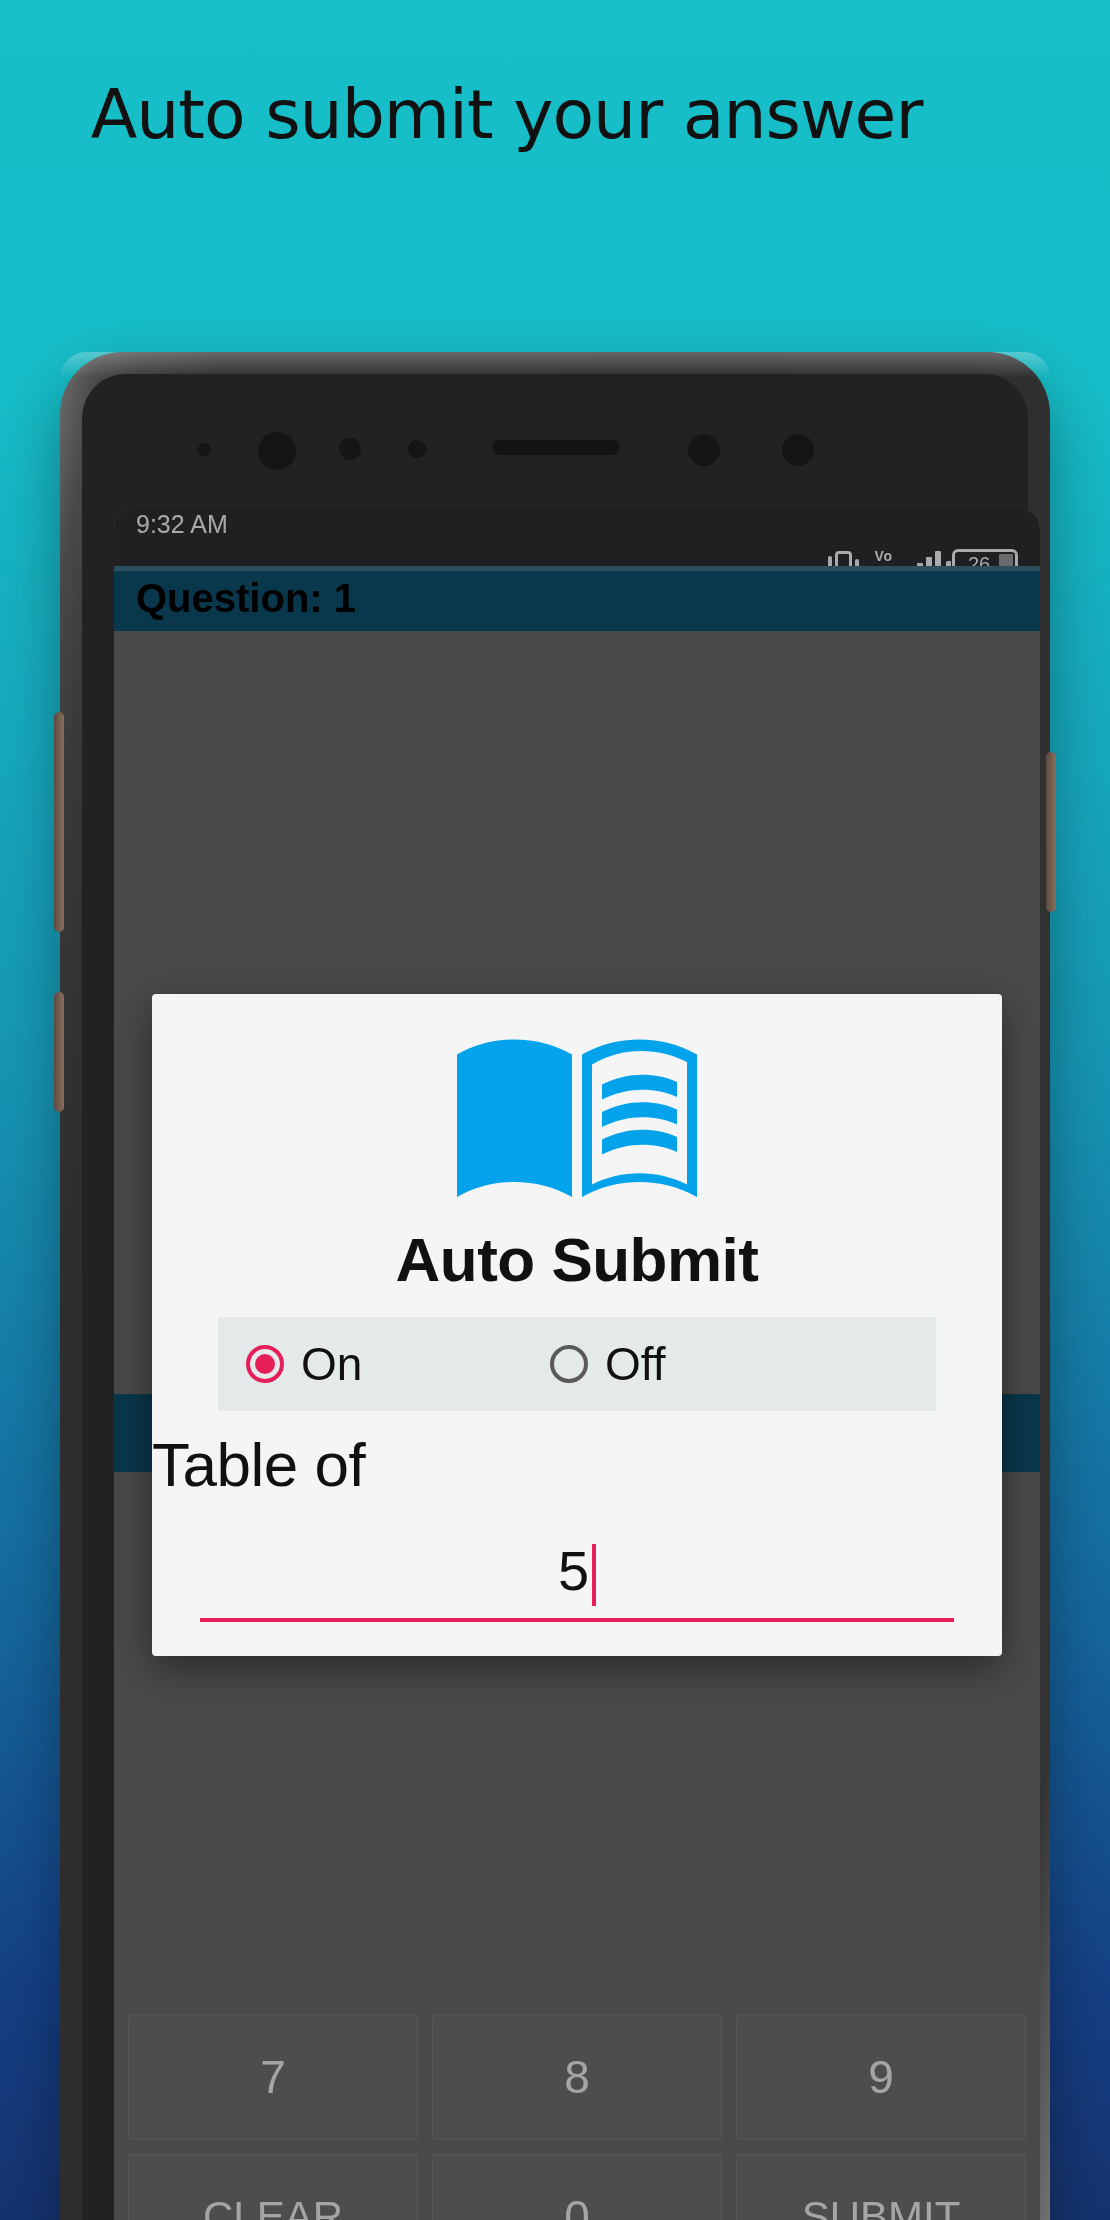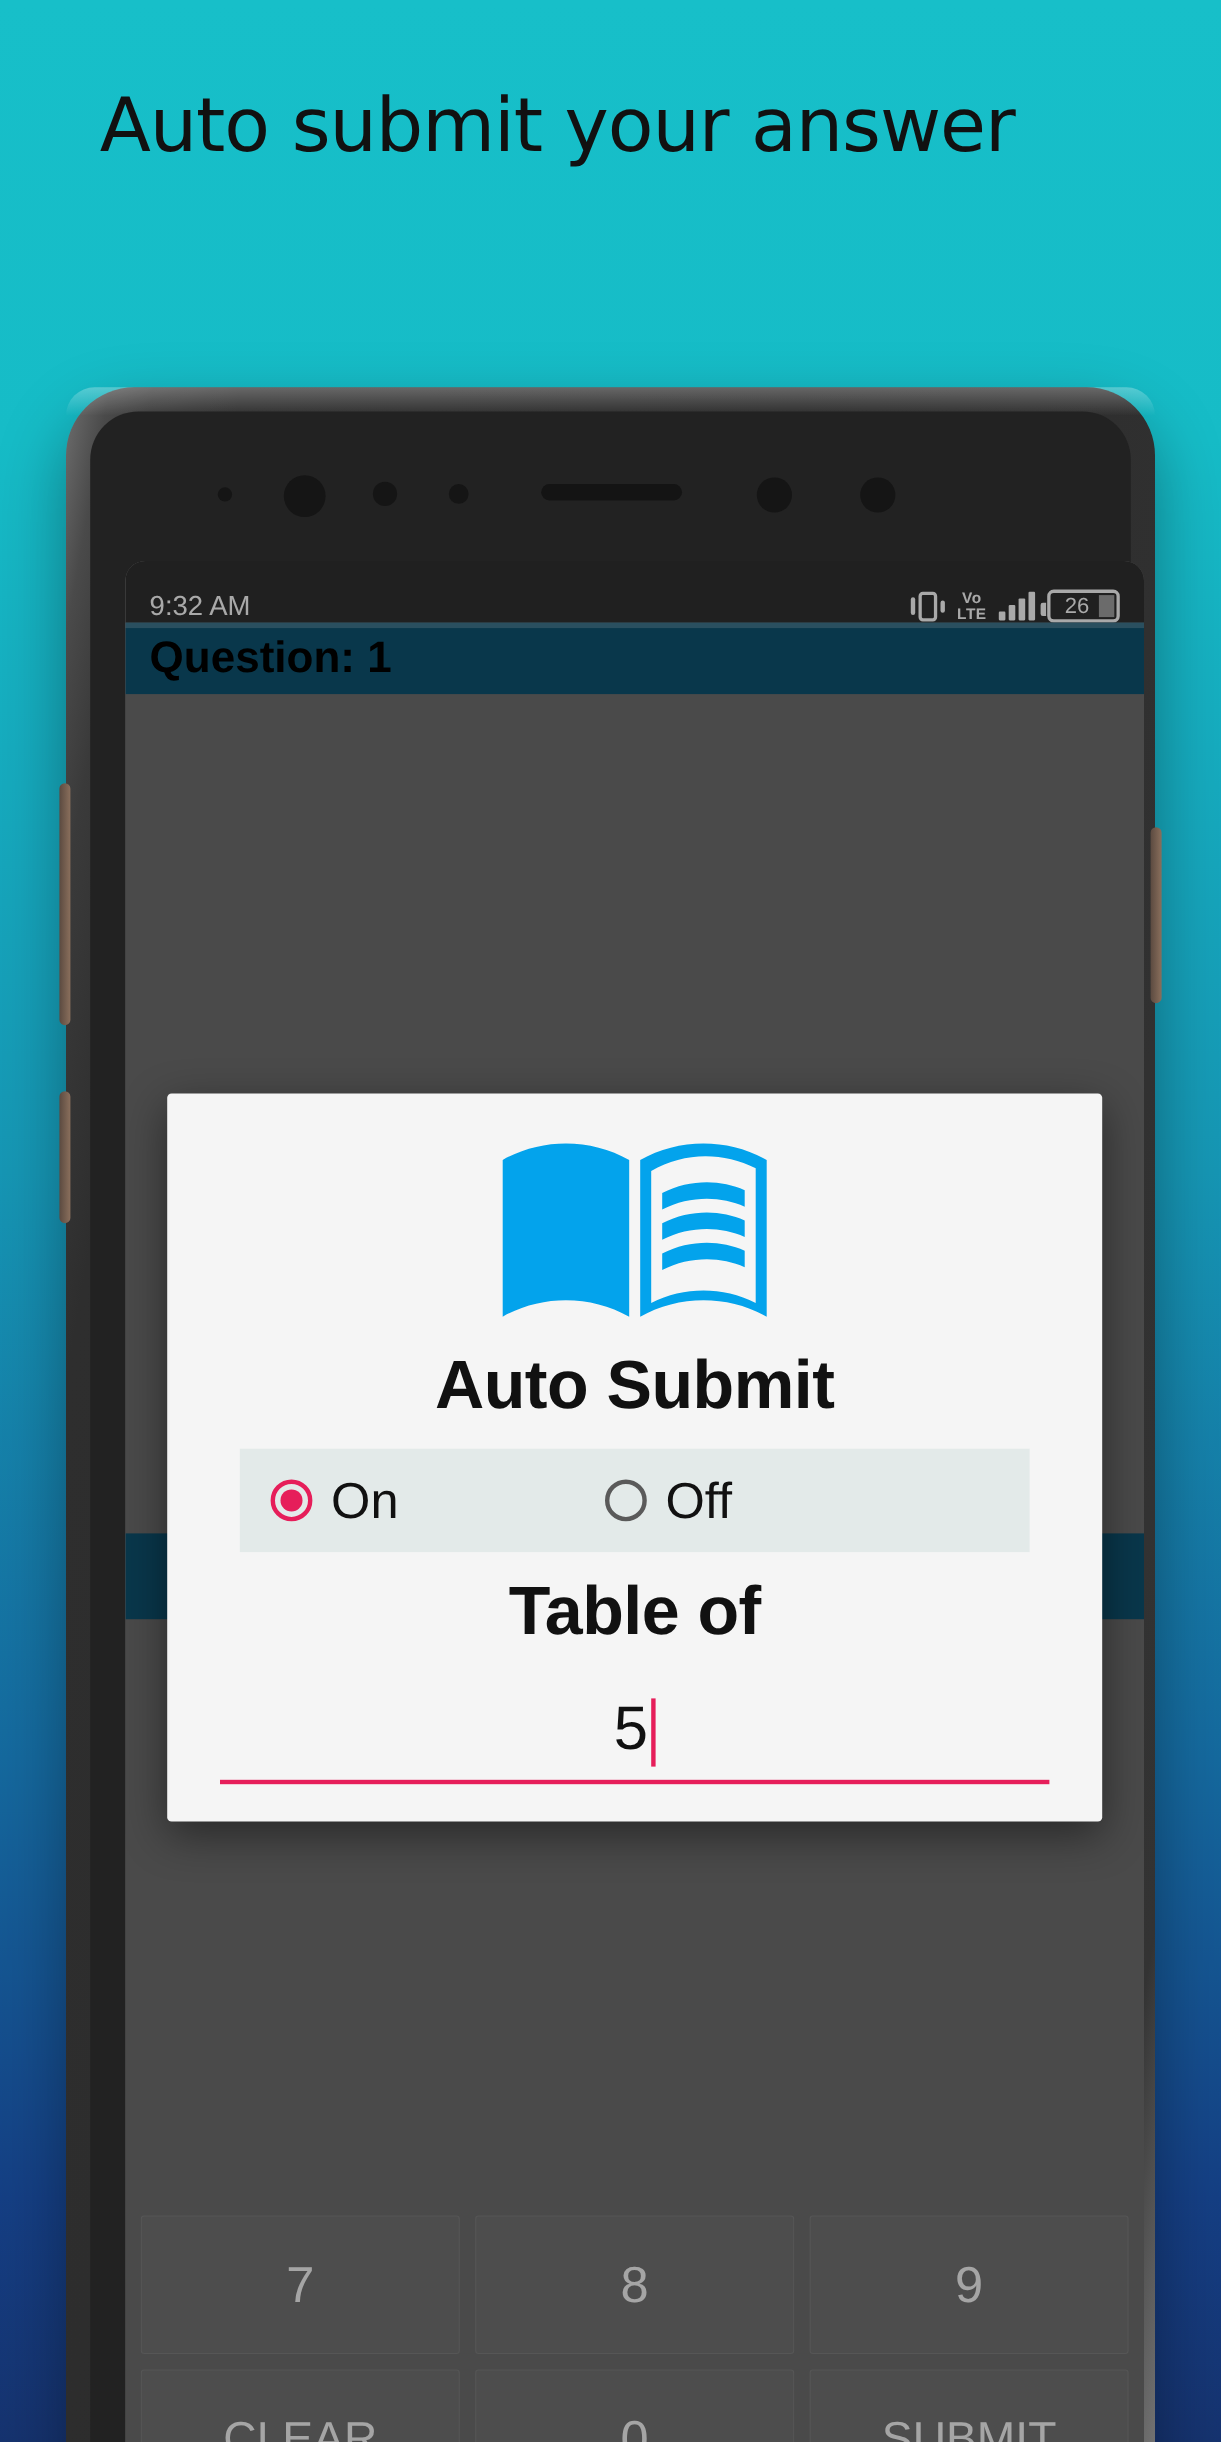--- a/index.html
+++ b/index.html
@@ -53,21 +53,21 @@
   .screen {
     position:absolute; left:32px; top:136px; width:926px; height:1784px;
     background:#6a6a6a; overflow:hidden;
     border-radius:18px 18px 0 0;
   }
 
   
   .statusbar{
     position:absolute; left:0; top:0; width:926px; height:56px;
     background:#2e2e2e; color:#f2f2f2;
-    display:flex; align-items:flex-end; justify-content:space-between;
+    display:flex; align-items:flex-start; justify-content:space-between;
     padding:0 22px;
     font-size:25px; font-family:"Liberation Sans", sans-serif;
   }
   .sb-right{ display:flex; align-items:center; gap:11px;margin-top:39px; }
   .ico-vibrate{ display:flex; align-items:center; gap:3px; }
   .vib-body{ width:17px; height:27px; border:3px solid #f2f2f2; border-radius:4px; }
   .vib-wave{ width:4px; height:11px; background:#f2f2f2; border-radius:2px; }
   .vib-wave.tall{ height:16px; }
   .volte{ font-size:14px; line-height:15px; font-weight:bold; text-align:center; letter-spacing:.5px;}
   .bars{ display:flex; align-items:flex-end; gap:3px; height:26px; }
@@ -144,21 +144,21 @@
   .radio-opt.second{ margin-left:4px; }
   .radio{
     width:38px; height:38px; border-radius:50%; box-sizing:border-box;
     border:4px solid #5a5a5a; display:flex; align-items:center; justify-content:center;
   }
   .radio.on{ border-color:#E61E5A; }
   .radio.on:after{ content:""; width:20px; height:20px; border-radius:50%; background:#E61E5A; }
   .radio-label{ font-size:46px; color:#111; }
 
   .table-of{
-    text-align:center; font-size:62px; font-weight:bold; color:#111;
+    font-size:62px; font-weight:normal; color:#111;
     margin-top:18px; letter-spacing:-.5px;
   }
   .field-wrap{ margin:26px 48px 0; position:relative; height:96px; }
   .field-value{
     position:absolute; left:0; right:0; bottom:16px;
     text-align:center; font-size:56px; color:#111;
   }
   .caret{
     display:inline-block; width:4px; height:62px; background:#E61E5A;
     vertical-align:-16px; margin-left:3px;

